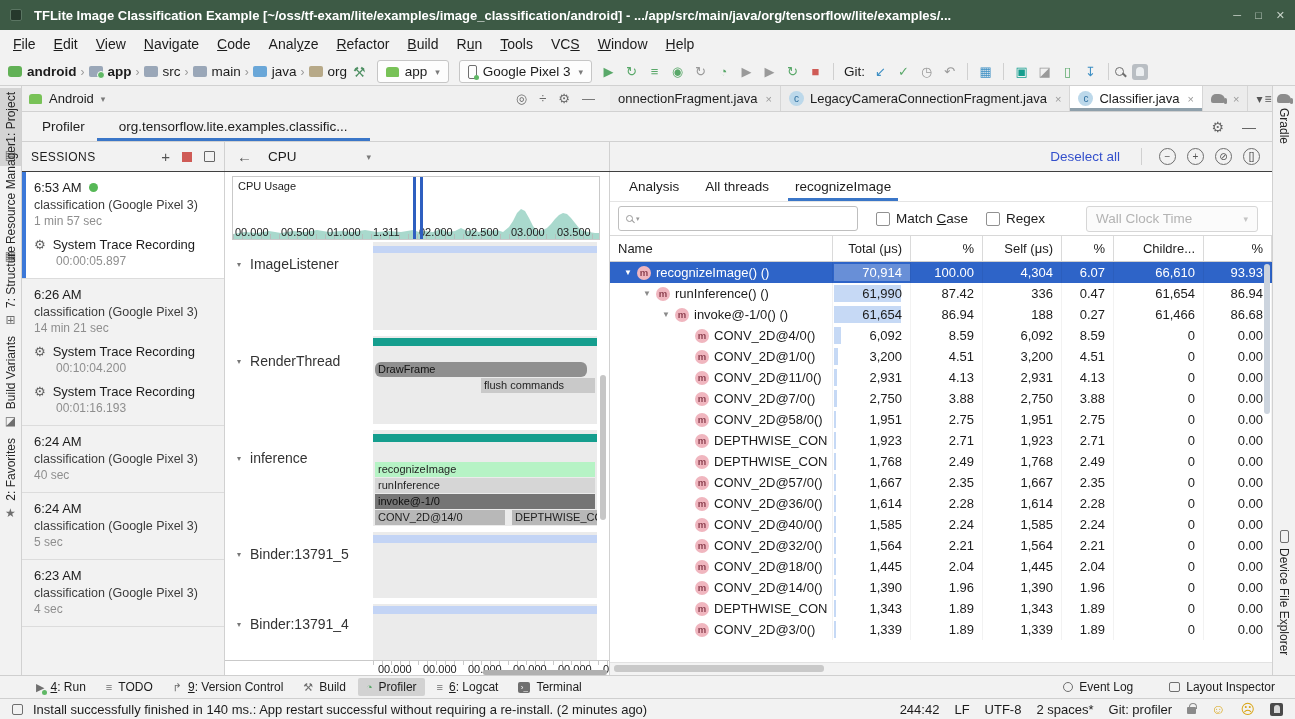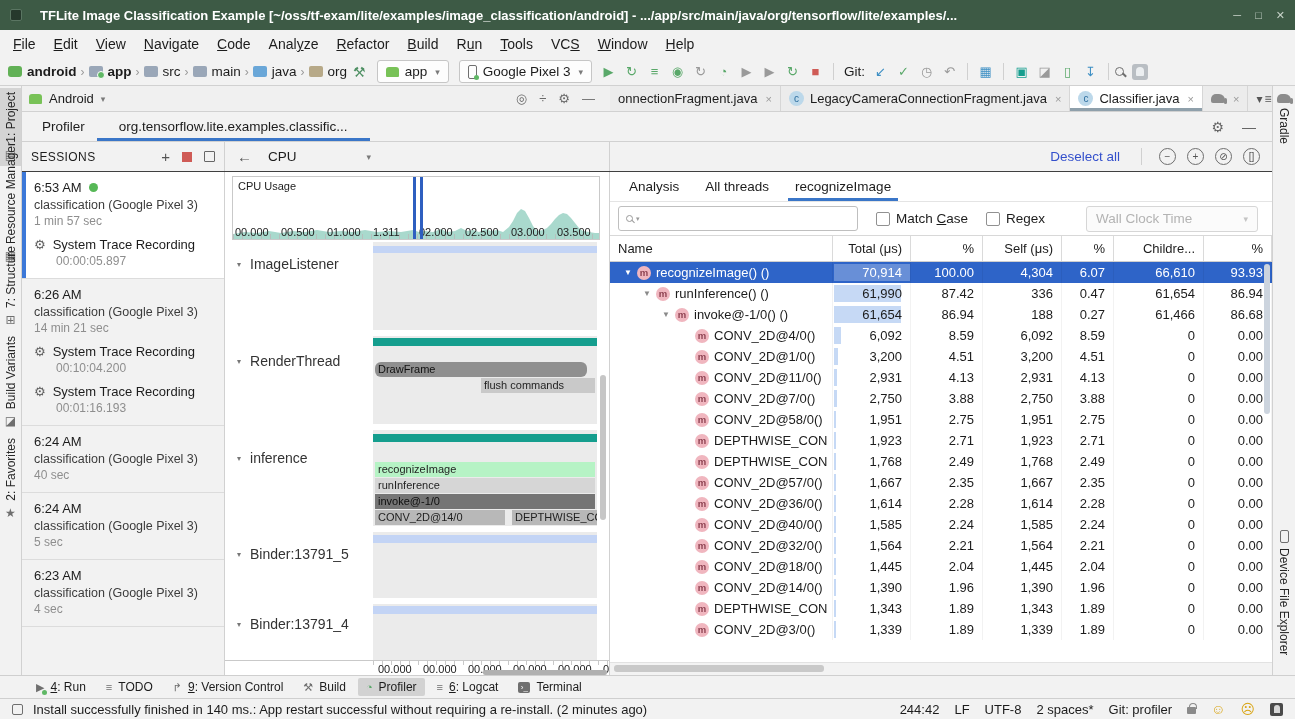--- a/index.html
+++ b/index.html
@@ -5,21 +5,21 @@
   * { margin:0; padding:0; box-sizing:border-box; }
   body { background:#777; }
   .app { width:1295px; height:719px; font-family:"Liberation Sans","DejaVu Sans",sans-serif;
          font-size:13px; color:#1c1c1c; background:#f2f2f2; display:flex; flex-direction:column;
          overflow:hidden; position:relative; }
 
   
   .titlebar { height:30px; background:#3d5a45; color:#fff; display:flex; align-items:center;
               padding:0 10px; flex:0 0 auto; }
   .win-menu { width:12px; height:12px; background:#26382c; border:1px solid #5a7562; border-radius:2px; }
-  .titlebar .title { font-weight:bold; font-size:13px; margin-left:18px; white-space:nowrap;
+  .titlebar .title { font-weight:bold; font-size:13px; margin-left:12px; white-space:nowrap;
                      overflow:hidden; text-overflow:clip; flex:1; }
   .win-btns { display:flex; gap:14px; color:#c8d3c9; font-size:11px; }
 
   
   .menubar { height:28px; display:flex; align-items:center; padding:0 4px;text-align:center; }
   .menu-item { padding:4px 9px; font-size:14px; }
   .u { text-decoration:underline; }
 
   
   .toolbar { height:28px; display:flex; align-items:center; border-bottom:1px solid #d1d1d1;
@@ -1089,20 +1089,30 @@
         </span>
         <span class="bwin">
           <span class="bicon bi-list">≡</span>
           <span><span class="u">6</span>: Logcat</span>
         </span>
         <span class="bwin">
           <span class="bicon bi-terminal">›_</span>
           <span>Terminal</span>
         </span>
       </span>
+    <span class="b-right" id="bottomRight">
+        <span class="bwin">
+          <span class="bicon bi-balloon"></span>
+          <span>Event Log</span>
+        </span>
+        <span class="bwin">
+          <span class="bicon bi-frame"></span>
+          <span>Layout Inspector</span>
+        </span>
+      </span>
   </div>
 
   <div class="statusbar">
     <span class="sb-msg">
       <span class="sb-ic"></span>
       <span>Install successfully finished in 140 ms.: App restart successful without requiring a re-install. (2 minutes ago)</span>
     </span>
     <span class="sb-item">244:42</span>
     <span class="sb-item">LF</span>
     <span class="sb-item">UTF-8</span>

